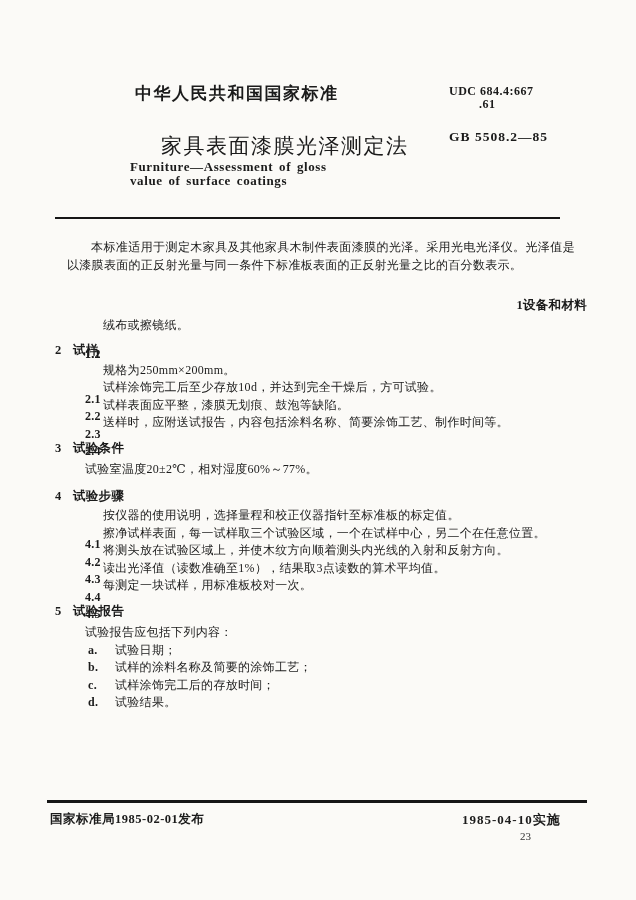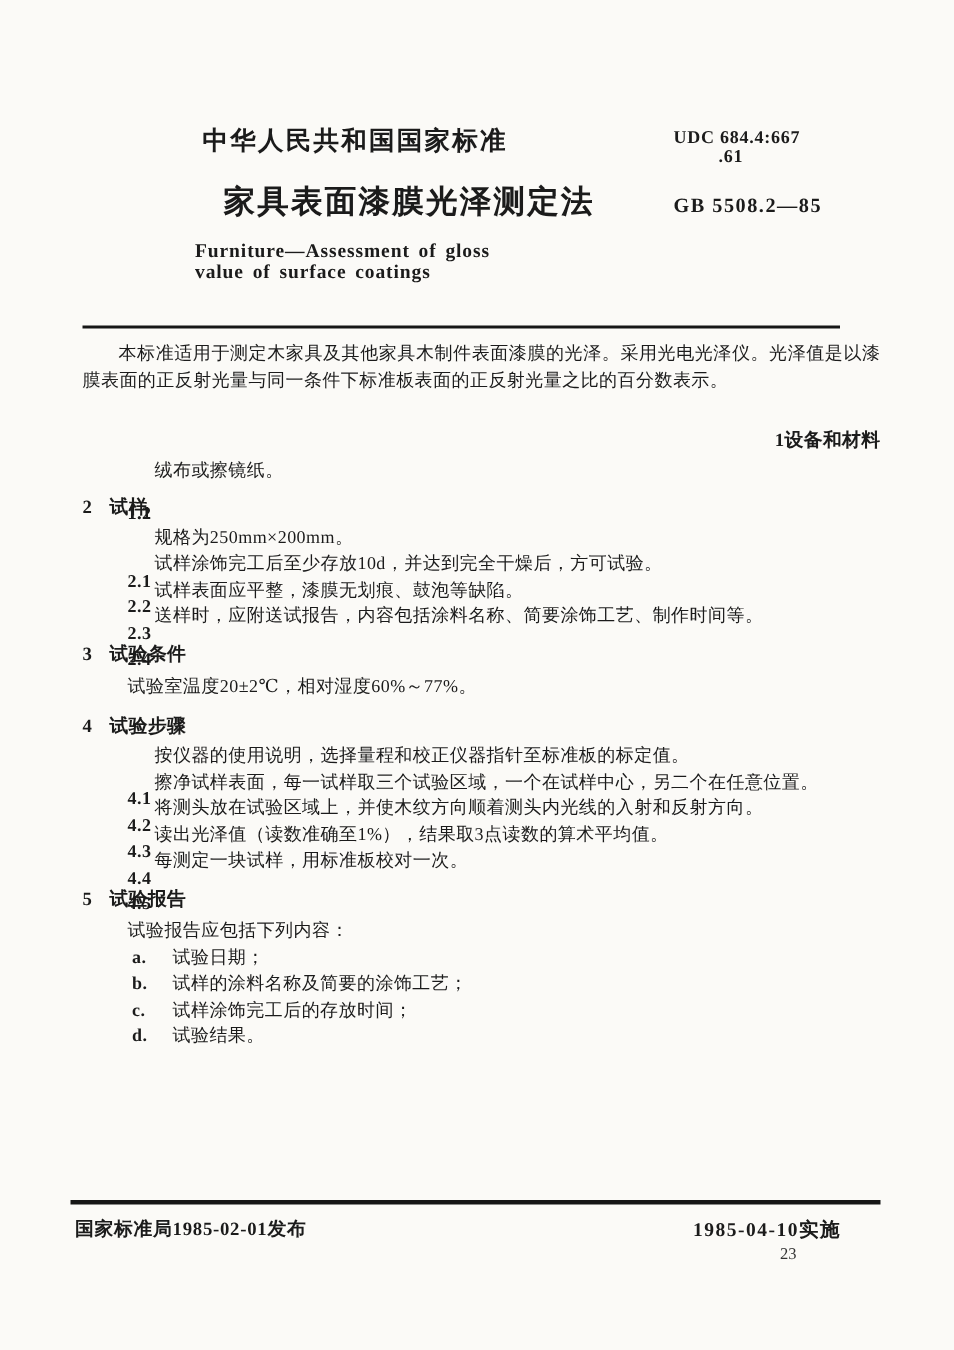--- a/index.html
+++ b/index.html
@@ -17,22 +17,22 @@
     font-size:17px;font-weight:bold;letter-spacing:1.5px;
     white-space:nowrap;
   }
   .udc{
     position:absolute;left:449px;top:85px;
     font-size:12px;font-weight:bold;letter-spacing:0.5px;
     line-height:13px;
   }
   .udc .udc2{margin-left:30px;}
   .title-cn{
-    position:absolute;left:149px;top:120px;margin:0;
-    font-size:21px;font-weight:bold;letter-spacing:1.5px;
+    position:absolute;left:149px;top:120px;margin:12px;
+    font-size:21px;font-weight:normal;letter-spacing:1.5px;
     white-space:nowrap;
   }
   .gb-num{
     position:absolute;left:449px;top:129px;
     font-size:13.5px;font-weight:bold;letter-spacing:1px;
     white-space:nowrap;
   }
   .title-en{
     position:absolute;left:130px;top:160px;width:262px;
     text-align:left;
@@ -43,21 +43,21 @@
   
   .rule{position:absolute;background:#161616;}
   .rule-top{left:55px;top:217px;width:505px;height:2px;}
   .rule-bottom{left:47px;top:800px;width:540px;height:3px;}
   
   .content{
     position:absolute;left:55px;top:227px;width:532px;
     font-size:12px;line-height:17.5px;
     letter-spacing:0.3px;
   }
-  .intro{margin:0;text-indent:2em;text-align:justify;}
+  .intro{margin:12px;text-indent:2em;text-align:justify;}
   .sec-heading{
     font-weight:bold;font-size:12.5px;
     margin-top:8px;margin-bottom:2px;
   }
   .sec-heading .sec-num{display:inline-block;min-width:18px;}
   .sec-1 .sec-heading{margin-top:23px;text-align:right;}
   .sec-4 .sec-heading{margin-top:9px;}
   .item{position:relative;padding-left:48px;}
   .item-num{position:absolute;left:30px;font-weight:bold;margin-top:29px;}
   .sec-body{margin:4px 0 0 0;padding-left:30px;}

